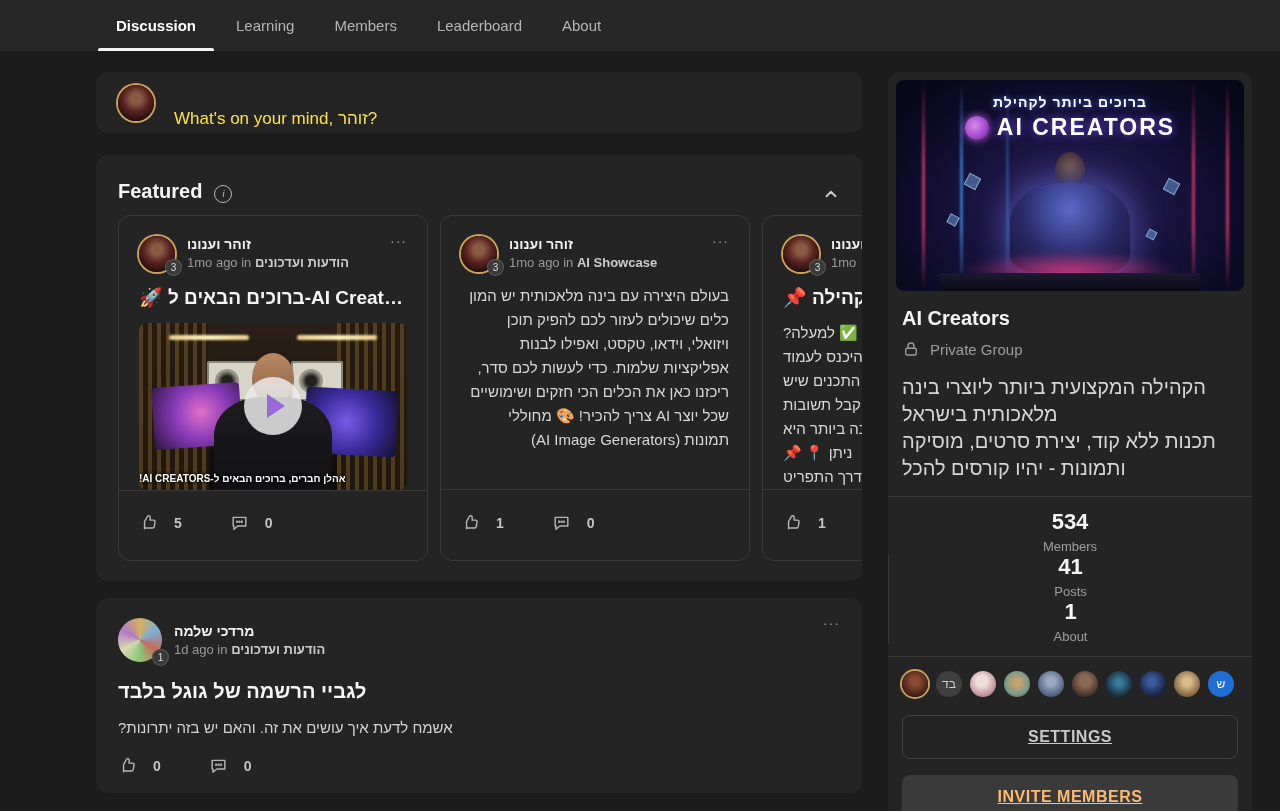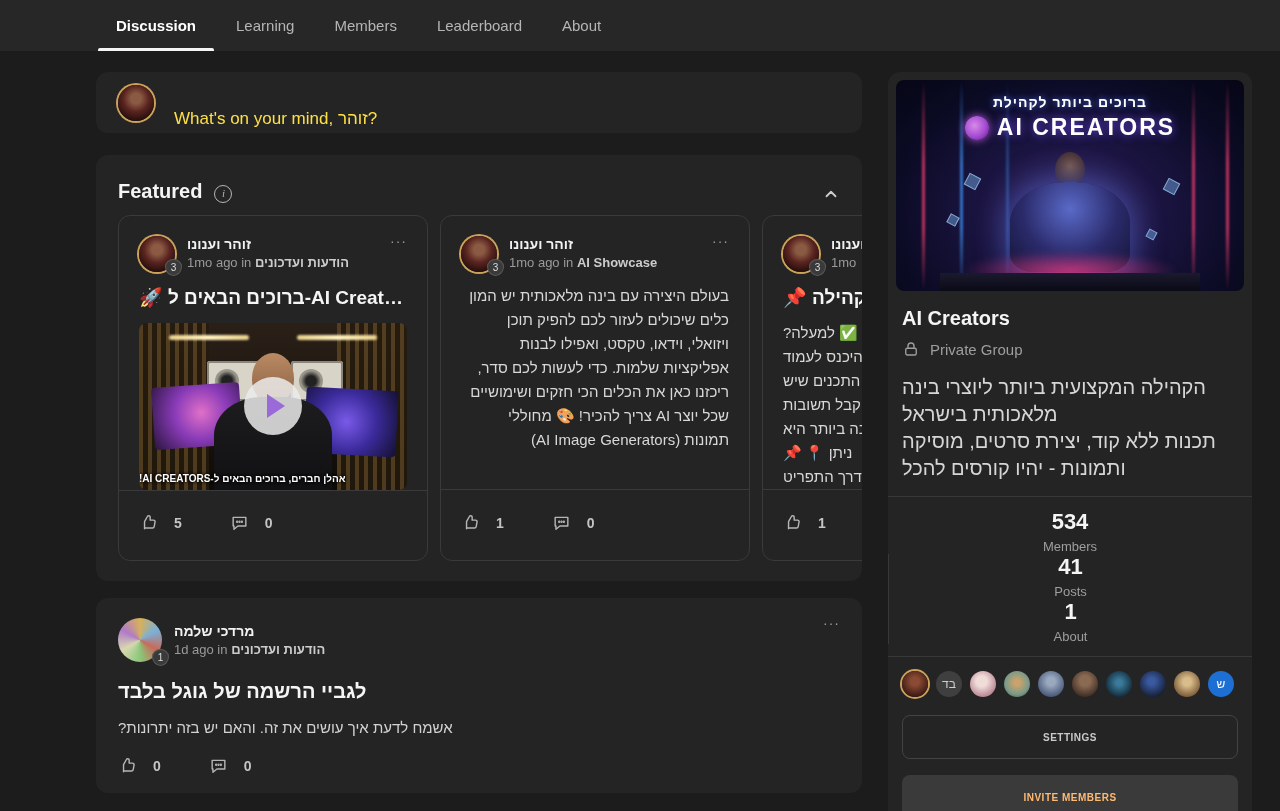--- a/index.html
+++ b/index.html
@@ -144,21 +144,21 @@
   .stat { flex:1; text-align:center; position:relative; }
   .stat + .stat { border-left:1px solid #383838; }
   .stat-v { font-size:22px; font-weight:bold; color:#f5f5f5; }
   .stat-l { margin-top:4px; font-size:13px; color:#9e9e9e; }
 
   .avatars { margin:14px 14px 0; display:flex; gap:8px; }
   .s-av { width:26px; height:26px; border-radius:50%; flex:none; display:flex; align-items:center;
     justify-content:center; font-size:12px; color:#cfcfcf; }
 
   .btn { margin:0 14px; height:44px; border-radius:8px; display:flex; align-items:center;
-    justify-content:center; font-size:10px; font-weight:bold; letter-spacing:.5px; cursor:pointer; }
+    justify-content:center; font-size:16px; font-weight:bold; letter-spacing:.5px; cursor:pointer;text-decoration:underline; }
   .btn-settings { margin-top:18px; border:1px solid #434343; color:#c9c9c9; background:transparent; }
   .btn-invite { margin-top:16px; background:#3a3a3a; color:#fdba74; }
 
   .lb-card { margin-top:28px; padding:20px 22px; height:90px; }
   .lb-title { font-size:17px; font-weight:bold; color:#f0f0f0; }
 
   svg { display:block; }
 </style>
 </head>
 <body>

